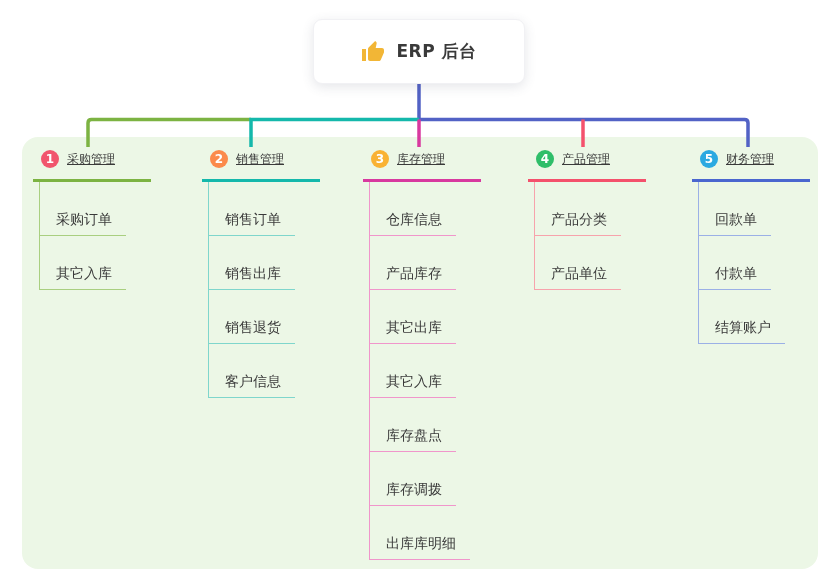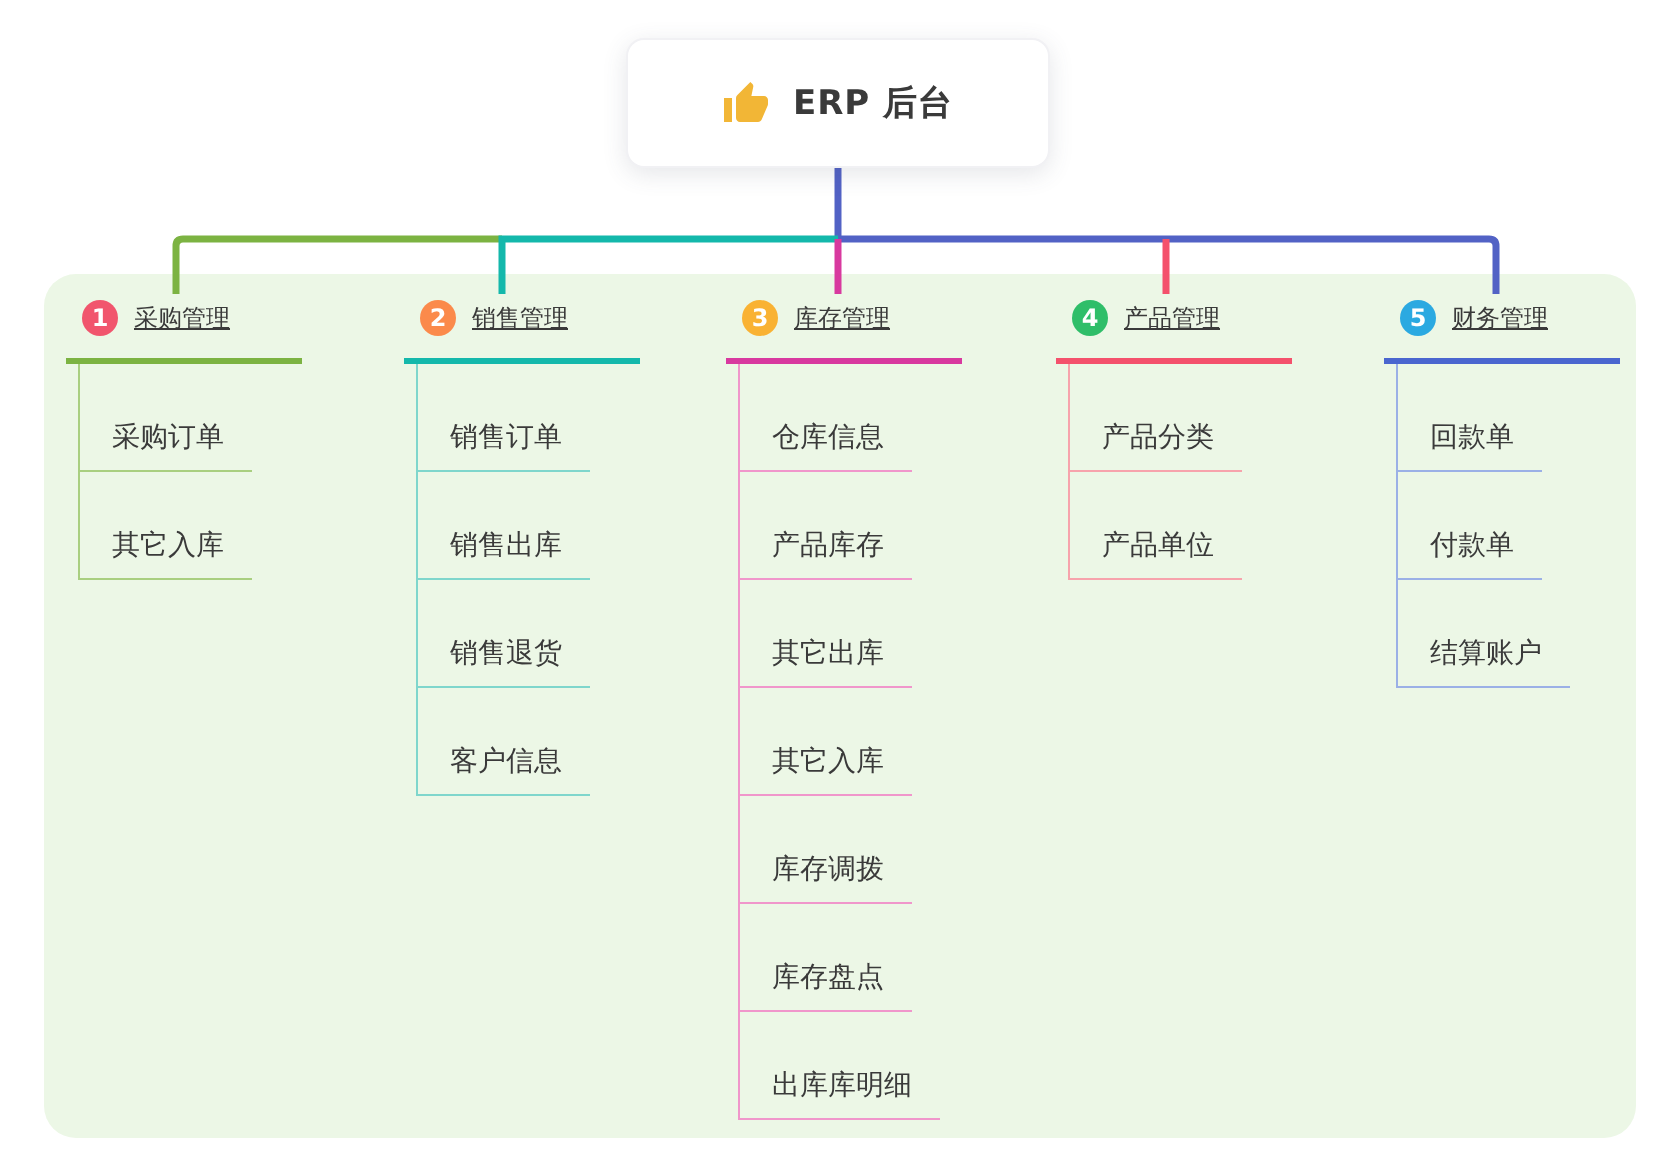--- a/index.html
+++ b/index.html
@@ -128,24 +128,24 @@
           <div class="item">
             <span class="item-label">产品库存</span>
           </div>
           <div class="item">
             <span class="item-label">其它出库</span>
           </div>
           <div class="item">
             <span class="item-label">其它入库</span>
           </div>
           <div class="item">
-            <span class="item-label">库存调拨</span>
+            <span class="item-label">库存盘点</span>
           </div>
           <div class="item">
-            <span class="item-label">库存盘点</span>
+            <span class="item-label">库存调拨</span>
           </div>
           <div class="item">
             <span class="item-label">出库库明细</span>
           </div>
         </div>
   </div>
 
   <div class="branch" style="--bc: #f4516c; --lc: #f7a3ac;">
     <div class="branch-title">
       <span class="badge" style="background: rgb(47, 190, 105);">4</span>

